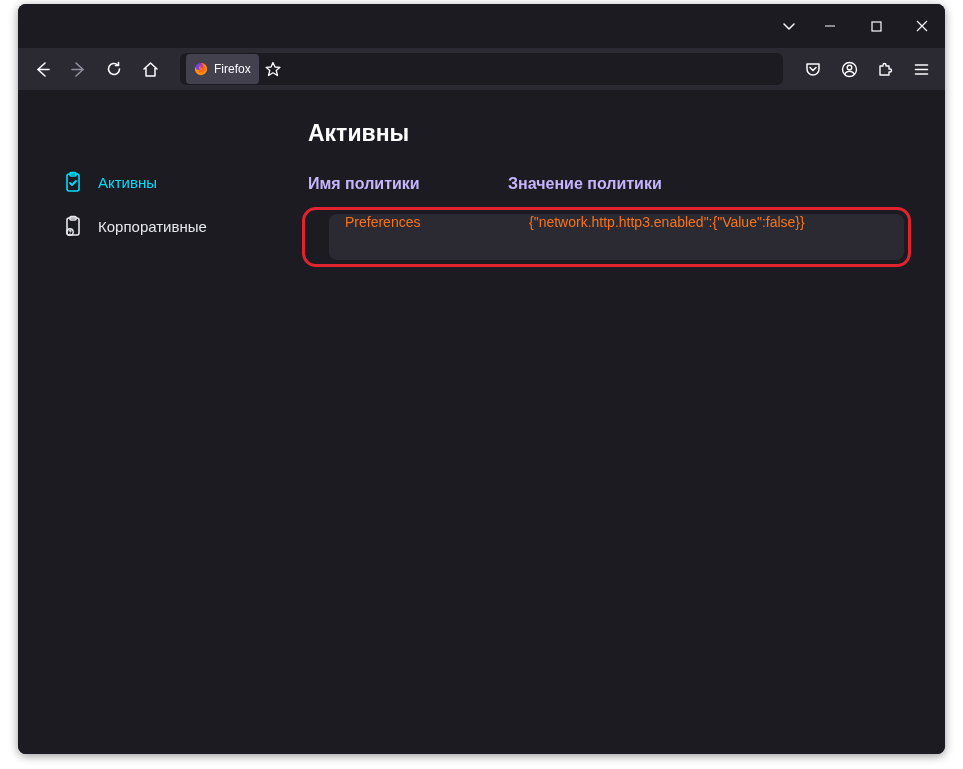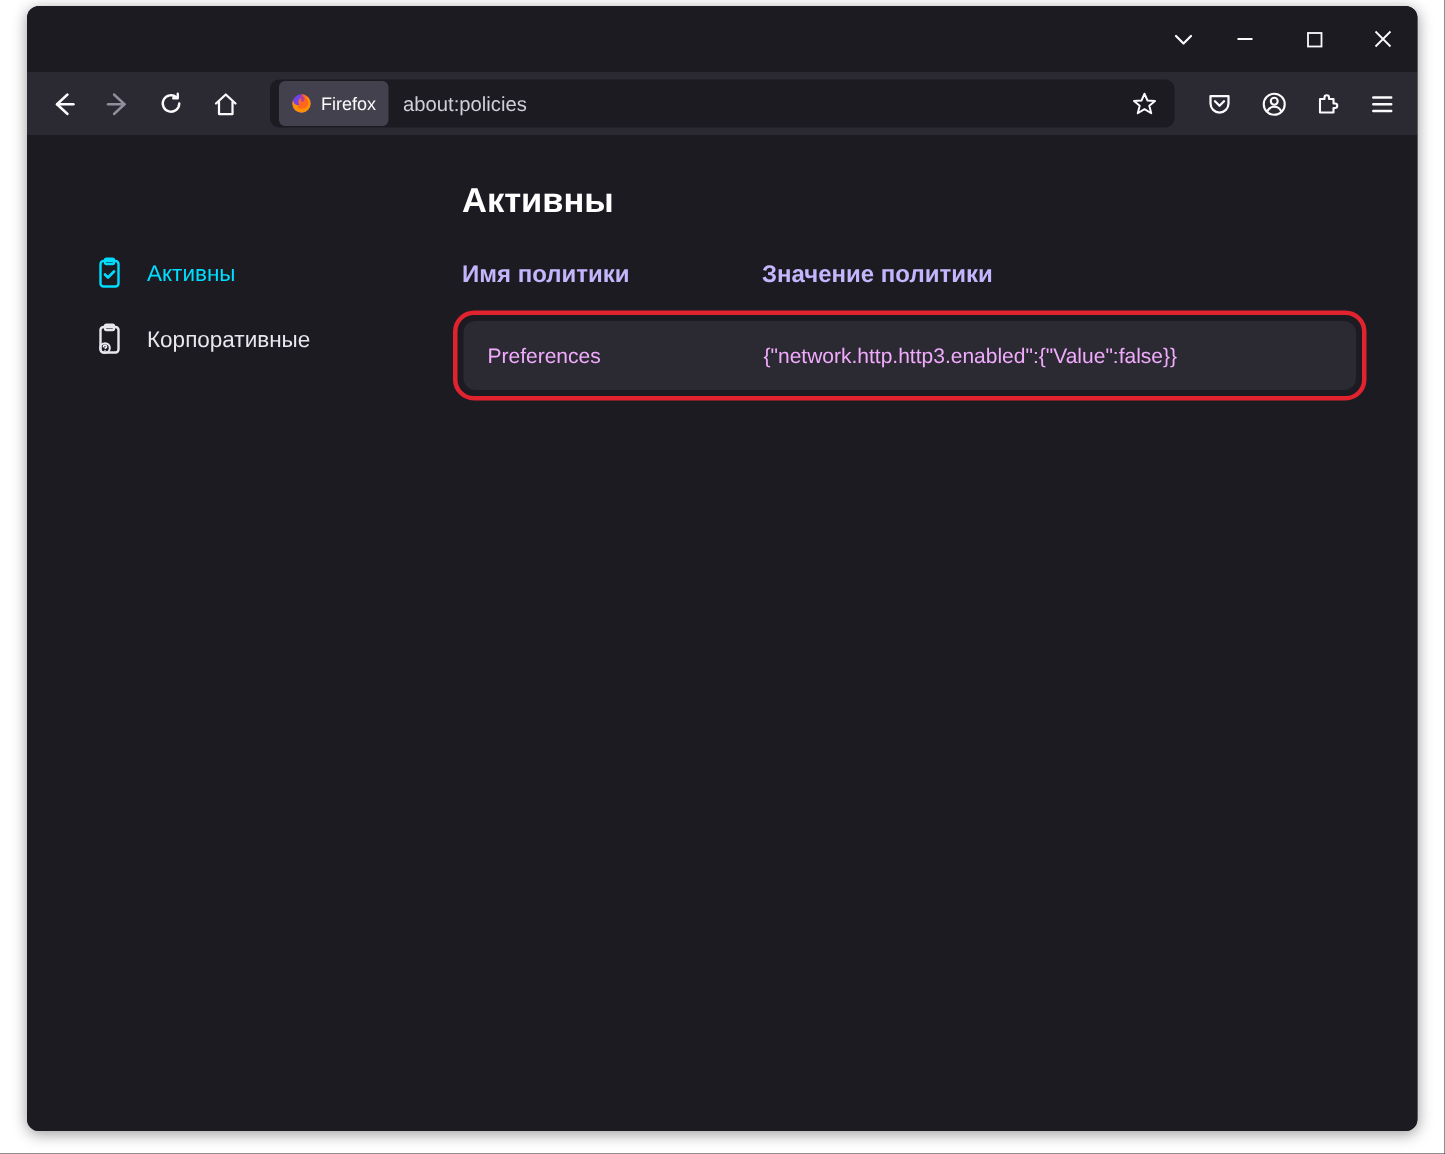--- a/index.html
+++ b/index.html
@@ -115,25 +115,25 @@
   h1{
     font-size:23px;font-weight:700;margin:0 0 28px 0;
     color:#fff;
   }
   .headers{
     display:flex;gap:0;margin-bottom:14px;
   }
   .headers .col{font-size:16px;font-weight:700;color:#c4b5fd;}
   .col.name{width:200px;}
   .policy-row{
-    display:flex;align-items:center;
+    display:flex;align-items:flex-start;
     background:var(--row-bg);
     height:46px;border-radius:8px;
     padding:0 16px;
-    font-size:14px;color:#f0abfc;
+    font-size:14px;color:#f97316;margin-left:20px;
   }
   .policy-row .pname{width:184px;}
   .highlight-box{
     border:3px solid var(--highlight);
     border-radius:14px;
     padding:4px;
     margin-left:-6px;margin-right:-6px;
   }
   svg{display:block;}
 </style>
@@ -195,21 +195,20 @@
 
     <div class="urlbar">
       <div class="identity">
         <svg class="ff-logo" viewBox="0 0 16 16">
           <circle cx="8" cy="8" r="7" fill="#7542e5"></circle>
           <path d="M8 1 a7 7 0 0 1 0 14 a7 7 0 0 1 -6.5 -9.5 C2 8 4 10 6.5 9 C5 7 6 4 8 4 C7 5 7 6 8 6.5 C10 7 11 5 10 3 C12 3 14 5 14 8" fill="#ff9100"></path>
           <path d="M8 1 a7 7 0 0 1 6.8 5.2 C14.5 4 12.5 2.5 10 3 C12 3.5 13.5 6 13 8.5 C12 12 8 13 5 11" fill="#ff3b3b" opacity=".5"></path>
         </svg>
         <span>Firefox</span>
       </div>
-      <span class="url-text">about:policies</span>
       <div class="star">
         <svg width="16" height="16" viewBox="0 0 16 16">
           <path d="M8 1.5 L10 6 L15 6.3 L11.2 9.5 L12.5 14.5 L8 11.8 L3.5 14.5 L4.8 9.5 L1 6.3 L6 6 Z" fill="none" stroke="currentColor" stroke-width="1.3" stroke-linejoin="round"></path>
         </svg>
       </div>
     </div>
 
     <div class="nav-btn">
       <svg width="16" height="16" viewBox="0 0 16 16">
         <path d="M2 3 h12 v5 a6 6 0 0 1 -12 0 Z" fill="none" stroke="currentColor" stroke-width="1.5" stroke-linejoin="round"></path>

